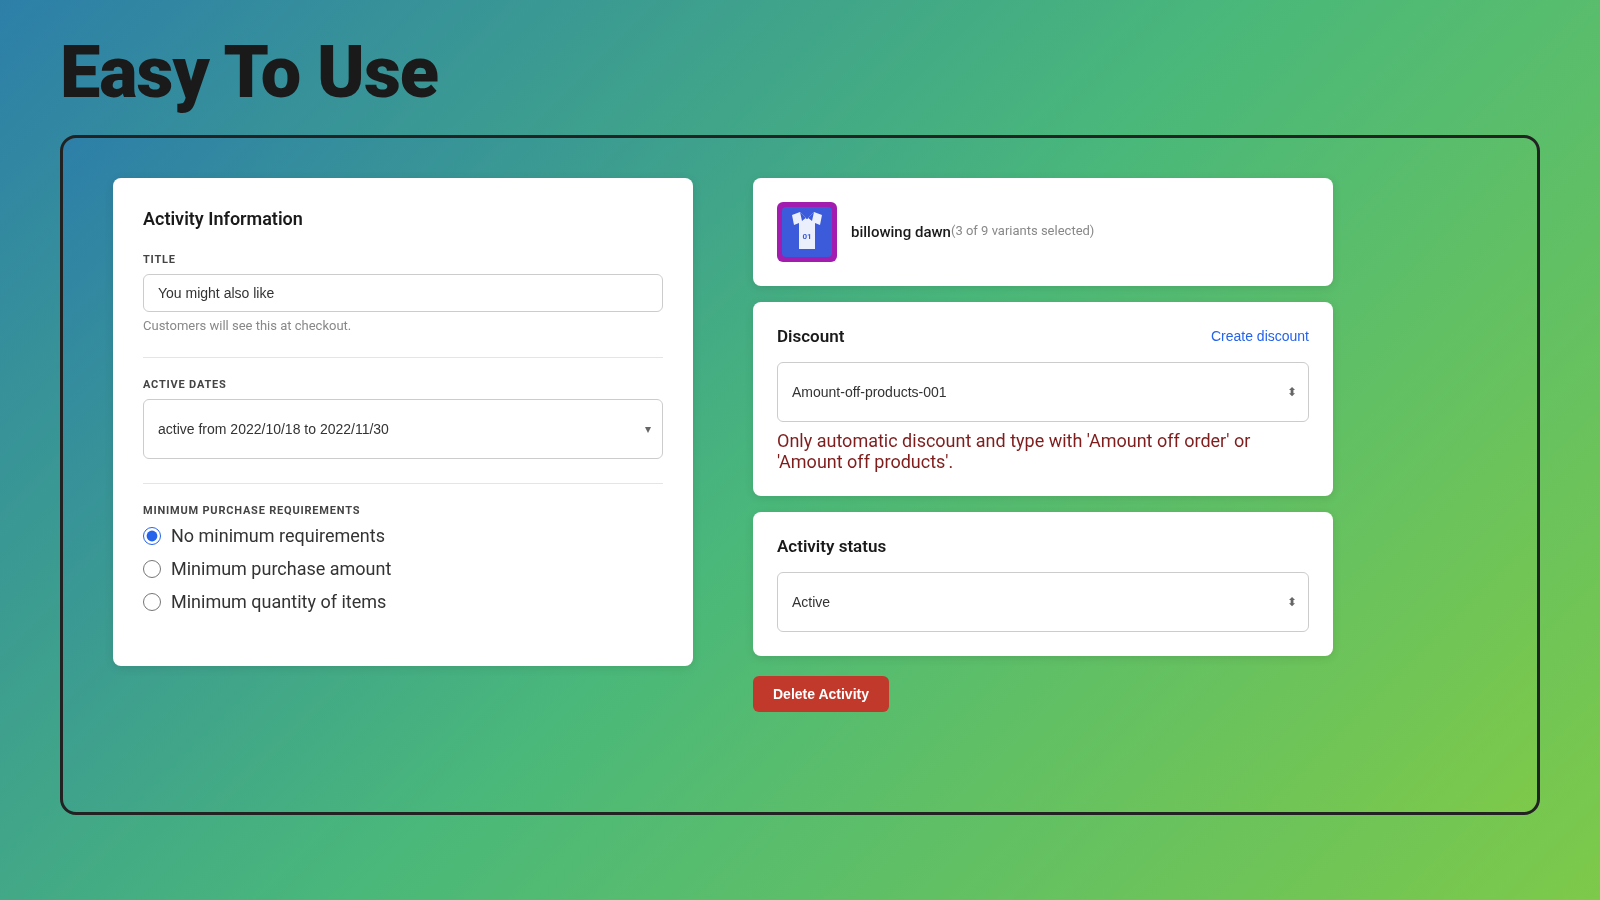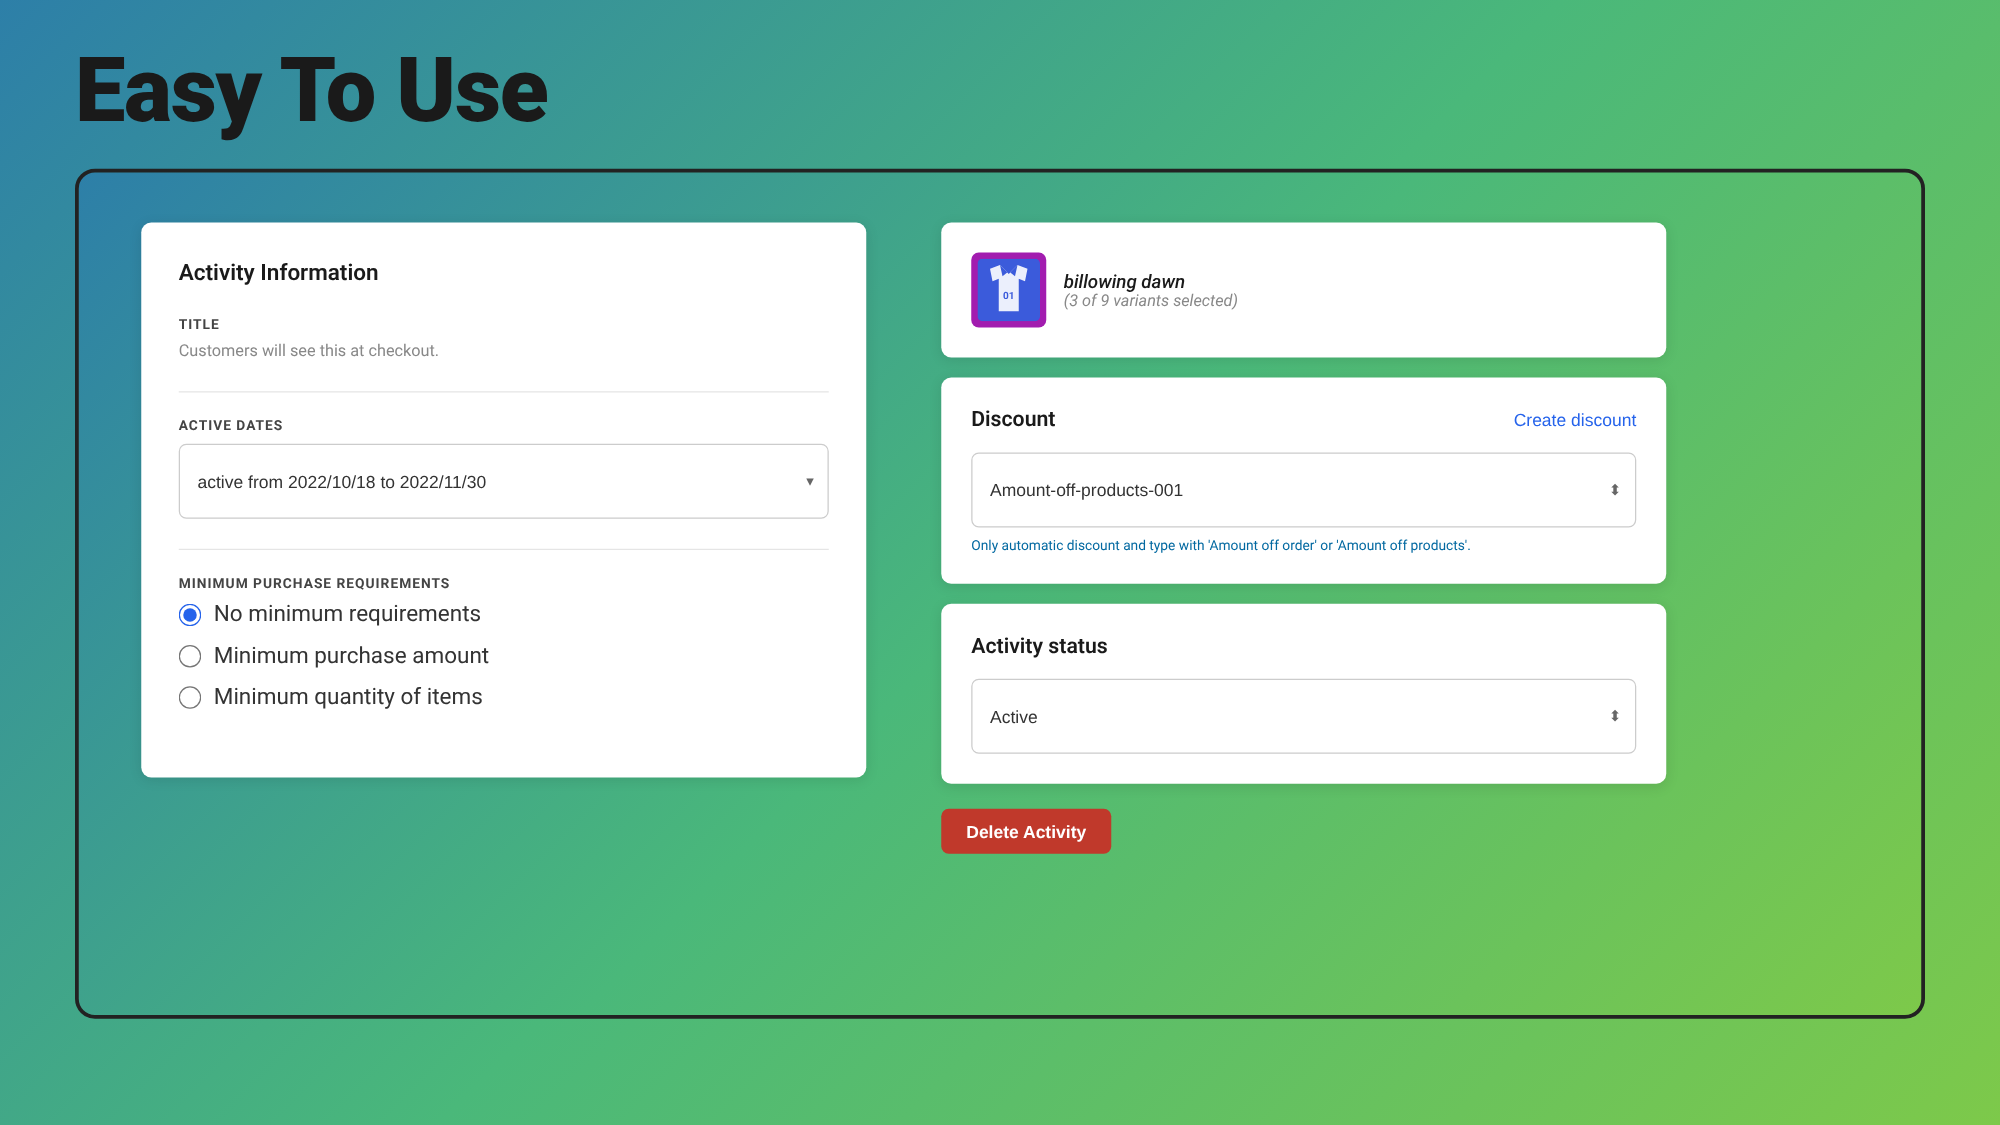--- a/index.html
+++ b/index.html
@@ -190,39 +190,38 @@
       background: #a21caf;
       display: flex;
       align-items: center;
       justify-content: center;
       overflow: hidden;
       flex-shrink: 0;
     }
 
     .product-details {
       display: flex;
-      flex-direction: column;
+      flex-direction: row;
       gap: 0;
-      font-style: italic;
     }
 
     .product-name {
       font-size: 15px;
       font-weight: 500;
       color: #1a1a1a;
     }
 
     .product-variants {
       font-size: 13px;
       color: #888;
     }
 
     .discount-hint {
-      font-size: 11px;
-      color: #0369a1;
+      font-size: 18px;
+      color: #7f1d1d;
       margin-top: 8px;
     }
 
     .delete-button {
       background: #c0392b;
       color: #fff;
       border: none;
       border-radius: 6px;
       padding: 10px 20px;
       font-size: 14px;
@@ -243,20 +242,21 @@
 <h1 class="page-title">Easy To Use</h1>
 
 <div class="main-container">
 
   <div class="left-panel">
     <div class="card">
       <div class="card-title">Activity Information</div>
 
       <div class="field-group">
         <div class="field-label">TITLE</div>
+        <input class="text-input" type="text" value="You might also like" style="">
         <div class="field-hint">Customers will see this at checkout.</div>
       </div>
 
       <hr class="divider">
 
       <div class="field-group">
         <div class="field-label">ACTIVE DATES</div>
         <div class="select-wrapper">
           <select class="select-input">
             <option value="active from 2022/10/18 to 2022/11/30">active from 2022/10/18 to 2022/11/30</option>

